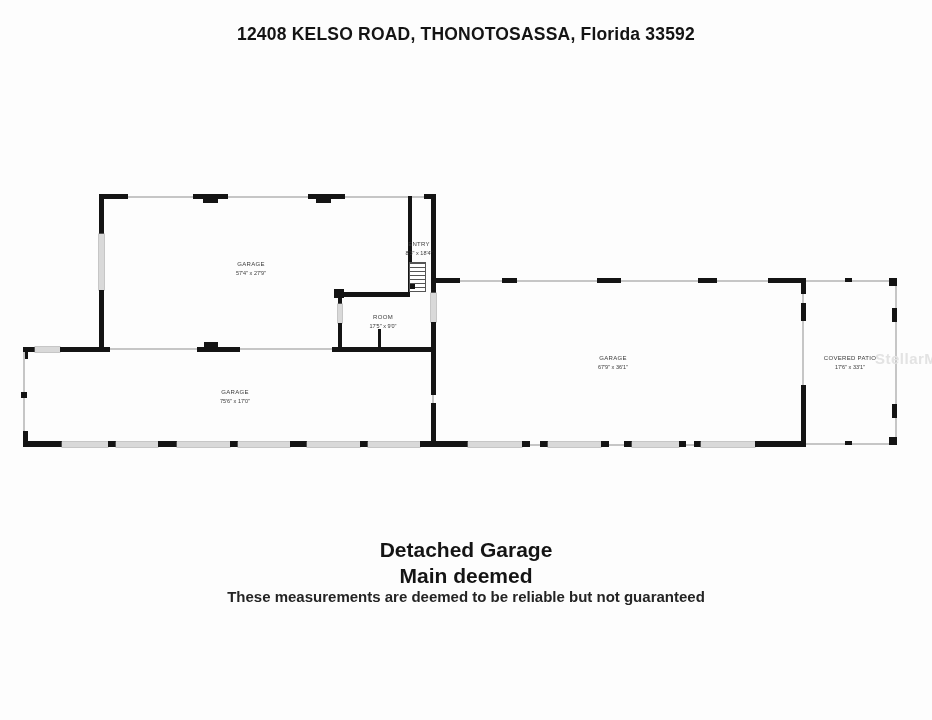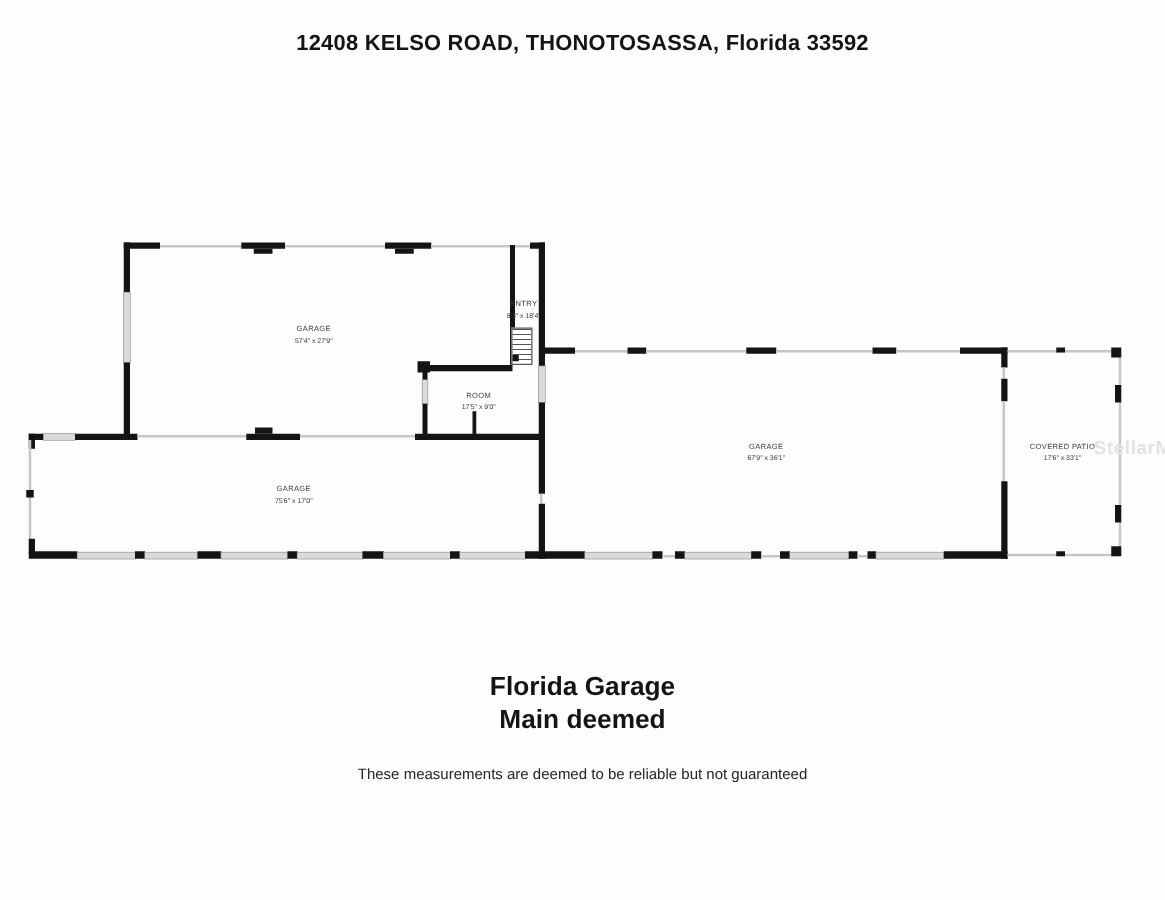--- a/index.html
+++ b/index.html
@@ -13,21 +13,21 @@
   .room-label{position:absolute;text-align:center;color:#3a3a3a;line-height:1.25}
   .rname{font-size:6px;letter-spacing:.3px}
   .rdims{font-size:5.5px;margin-top:1px}
   .stairs{position:absolute;left:409px;top:262px;width:15px;height:28px;border:1px solid #555;background:#fff;
           background-image:repeating-linear-gradient(to bottom,#555 0,#555 1px,transparent 1px,transparent 4px)}
   .stairs-dot{position:absolute;left:410px;top:284px;width:5px;height:5px;background:#141414}
   .watermark{position:absolute;left:875px;top:350px;font-size:15px;font-weight:bold;color:#e3e3e3;white-space:nowrap;letter-spacing:.5px}
   .footer{position:absolute;left:0;width:932px;text-align:center;color:#141414}
   .f1{top:538px;font-size:21px;font-weight:bold}
   .f2{top:564px;font-size:21px;font-weight:bold}
-  .disclaimer{top:612px;font-size:12px;font-weight:normal;color:#242424}
+  .disclaimer{top:588px;font-size:15px;font-weight:bold;color:#242424}
 </style>
 </head>
 <body>
 
 <div class="page-title">12408 KELSO ROAD, THONOTOSASSA, Florida 33592</div>
 
 <div class="plan">
 
   <i class="w" style="left:99px;top:194px;width:29px;height:5px"></i>
   <i class="tl" style="left:128px;top:196px;width:65px;height:2px"></i>
@@ -149,15 +149,15 @@
     <div class="rdims">67'9" x 36'1"</div>
   </div>
   <div class="room-label" style="left:790px;top:355px;width:120px">
     <div class="rname">COVERED PATIO</div>
     <div class="rdims">17'6" x 33'1"</div>
   </div>
 
   <div class="watermark">StellarMLS</div>
 </div>
 
-<div class="footer f1">Florida Garage</div>
+<div class="footer f1">Detached Garage</div>
 <div class="footer f2">Main deemed</div>
 <div class="footer disclaimer">These measurements are deemed to be reliable but not guaranteed</div>
 
 </body></html>

